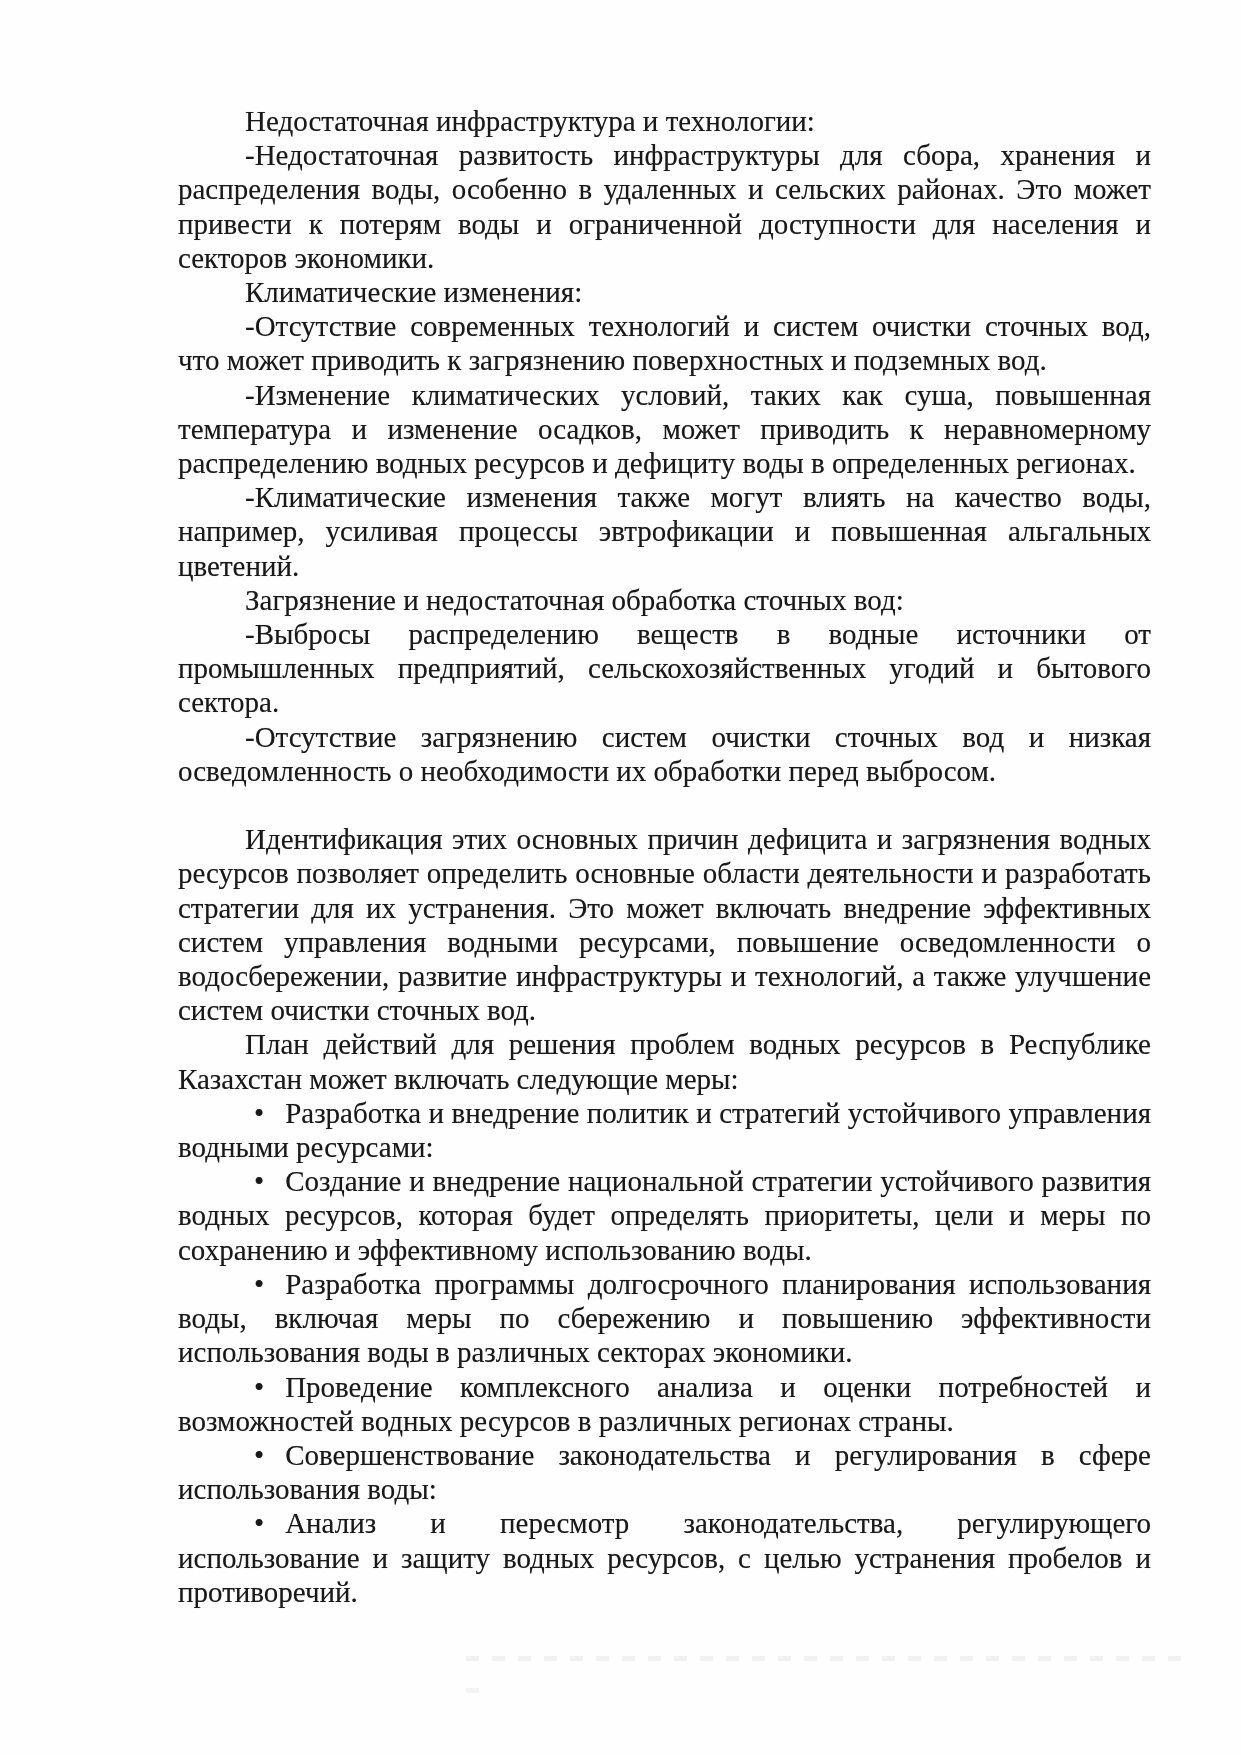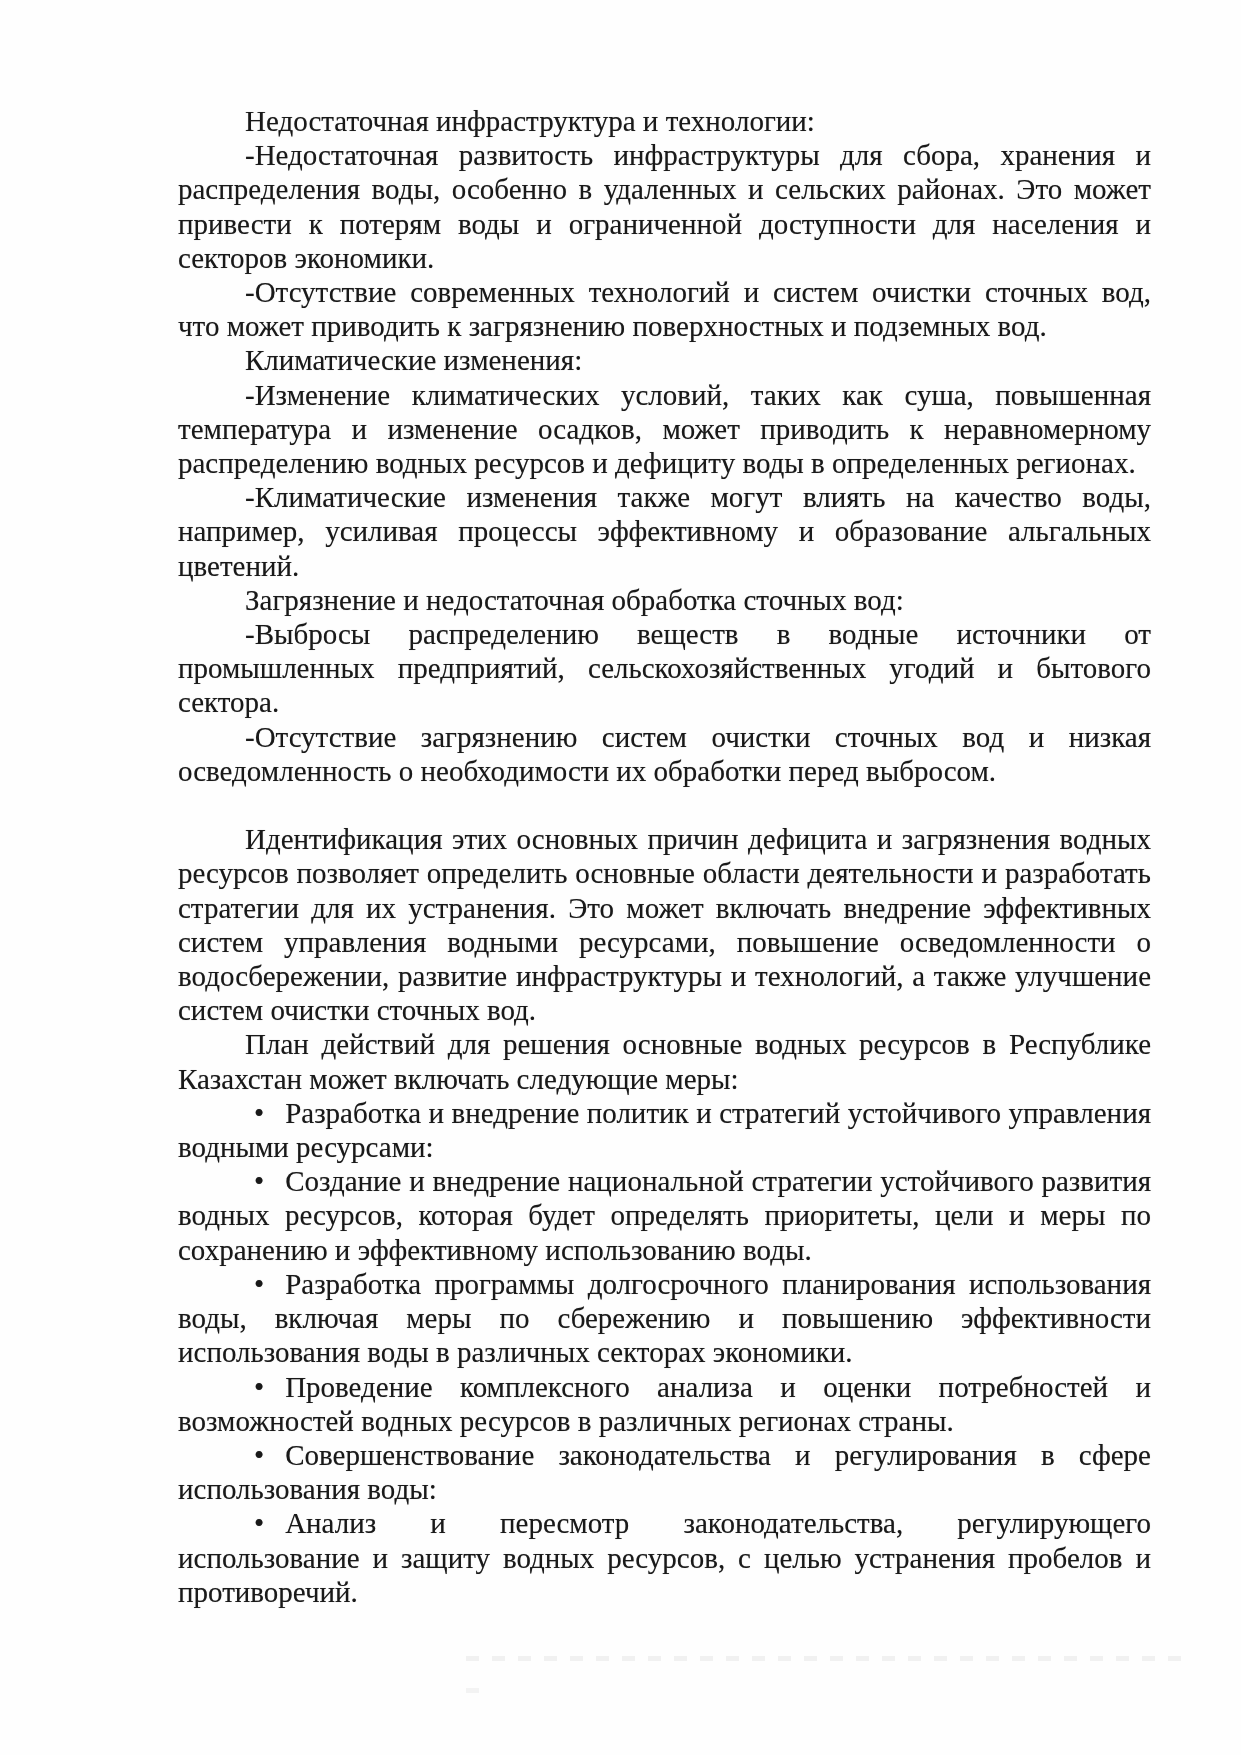--- a/index.html
+++ b/index.html
@@ -58,30 +58,30 @@
     background: #f3f3f3;
   }
 </style>
 </head>
 <body>
 
 <div class="page">
   <div class="content">
       <p>Недостаточная инфраструктура и технологии:</p>
       <p>-Недостаточная развитость инфраструктуры для сбора, хранения и распределения воды, особенно в удаленных и сельских районах. Это может привести к потерям воды и ограниченной доступности для населения и секторов экономики.</p>
+      <p>Климатические изменения:</p>
       <p>-Отсутствие современных технологий и систем очистки сточных вод, что может приводить к загрязнению поверхностных и подземных вод.</p>
-      <p>Климатические изменения:</p>
       <p>-Изменение климатических условий, таких как суша, повышенная температура и изменение осадков, может приводить к неравномерному распределению водных ресурсов и дефициту воды в определенных регионах.</p>
-      <p>-Климатические изменения также могут влиять на качество воды, например, усиливая процессы эффективному и образование альгальных цветений.</p>
+      <p>-Климатические изменения также могут влиять на качество воды, например, усиливая процессы эвтрофикации и повышенная альгальных цветений.</p>
       <p>Загрязнение и недостаточная обработка сточных вод:</p>
       <p>-Выбросы распределению веществ в водные источники от промышленных предприятий, сельскохозяйственных угодий и бытового сектора.</p>
       <p>-Отсутствие загрязнению систем очистки сточных вод и низкая осведомленность о необходимости их обработки перед выбросом.</p>
       <div class="spacer"></div>
       <p>Идентификация этих основных причин дефицита и загрязнения водных ресурсов позволяет определить основные области деятельности и разработать стратегии для их устранения. Это может включать внедрение эффективных систем управления водными ресурсами, повышение осведомленности о водосбережении, развитие инфраструктуры и технологий, а также улучшение систем очистки сточных вод.</p>
-      <p>План действий для решения основные водных ресурсов в Республике Казахстан может включать следующие меры:</p>
+      <p>План действий для решения проблем водных ресурсов в Республике Казахстан может включать следующие меры:</p>
       <p class="bullet"><span class="bullet-char">•</span><span>Разработка и внедрение политик и стратегий устойчивого управления водными ресурсами:</span></p>
       <p class="bullet"><span class="bullet-char">•</span><span>Создание и внедрение национальной стратегии устойчивого развития водных ресурсов, которая будет определять приоритеты, цели и меры по сохранению и эффективному использованию воды.</span></p>
       <p class="bullet"><span class="bullet-char">•</span><span>Разработка программы долгосрочного планирования использования воды, включая меры по сбережению и повышению эффективности использования воды в различных секторах экономики.</span></p>
       <p class="bullet"><span class="bullet-char">•</span><span>Проведение комплексного анализа и оценки потребностей и возможностей водных ресурсов в различных регионах страны.</span></p>
       <p class="bullet"><span class="bullet-char">•</span><span>Совершенствование законодательства и регулирования в сфере использования воды:</span></p>
       <p class="bullet"><span class="bullet-char">•</span><span>Анализ и пересмотр законодательства, регулирующего использование и защиту водных ресурсов, с целью устранения пробелов и противоречий.</span></p>
     </div>
   <div class="scan-dashes"></div>
   <div class="scan-mark"></div>
 </div>

